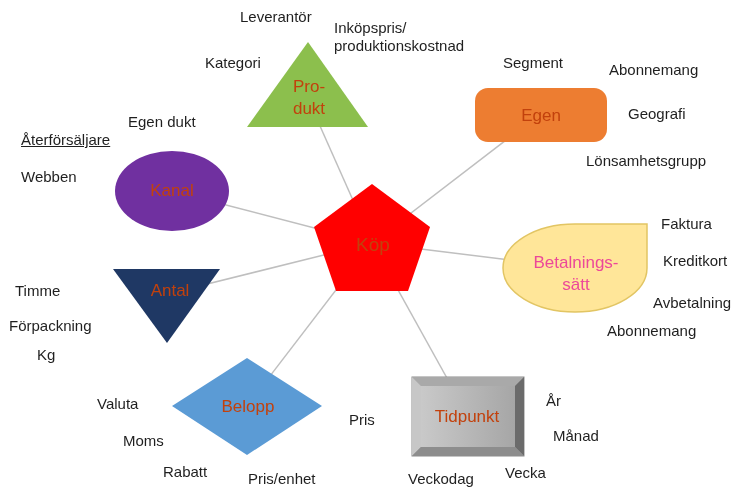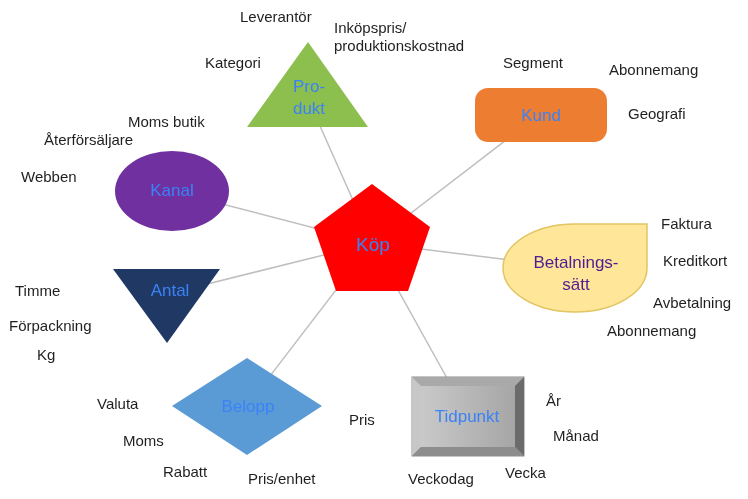--- a/index.html
+++ b/index.html
@@ -7,25 +7,25 @@
     position:relative;width:748px;height:499px;background:#ffffff;
     font-family:"Liberation Sans",sans-serif;overflow:hidden;
   }
   .stage svg{position:absolute;left:0;top:0;}
   .lbl{
     position:absolute;font-size:15px;color:#1f1f1f;
     white-space:nowrap;line-height:18px;
   }
   .node-lbl{
     position:absolute;transform:translate(-50%,-50%);
-    font-size:17px;line-height:22px;color:#3b82f6;
+    font-size:17px;line-height:22px;color:#c2410c;
     text-align:center;white-space:nowrap;
   }
   .node-lbl span{display:block;}
-  .node-lbl.dark{color:#4c1d95;}
+  .node-lbl.dark{color:#ec4899;}
   .node-lbl.big{font-size:19px;}
 </style>
 </head>
 <body>
 
 <div class="stage">
 
   <svg width="748" height="499" viewBox="0 0 748 499">
     <defs>
       <linearGradient id="bevelFace" x1="0" y1="0" x2="1" y2="0">
@@ -60,42 +60,43 @@
       <rect x="421" y="386" width="94" height="61" fill="url(#bevelFace)"></rect>
     </g>
 
     <polygon points="372,184 430,227 408,291 336,291 314,227" fill="#ff0000"></polygon>
   </svg>
 
   <div class="node-lbl" style="left:309px;top:98px;">
     <span>Pro-</span>
     <span>dukt</span>
   </div>
-  <div class="node-lbl" style="left:541px;top:116px;">Kund</div>
+  <div class="node-lbl" style="left:541px;top:116px;">Egen</div>
   <div class="node-lbl" style="left:172px;top:191px;">Kanal</div>
   <div class="node-lbl" style="left:170px;top:291px;">Antal</div>
   <div class="node-lbl" style="left:248px;top:407px;">Belopp</div>
   <div class="node-lbl" style="left:467px;top:417px;">Tidpunkt</div>
   <div class="node-lbl dark" style="left:576px;top:274px;">
     <span>Betalnings-</span>
     <span>sätt</span>
   </div>
   <div class="node-lbl big" style="left:373px;top:245px;">Köp</div>
 
   <div class="lbl" style="left:240px;top:8px;">Leverantör</div>
   <div class="lbl" style="left:334px;top:19px;">Inköpspris/</div>
   <div class="lbl" style="left:334px;top:37px;">produktionskostnad</div>
   <div class="lbl" style="left:205px;top:54px;">Kategori</div>
 
   <div class="lbl" style="left:503px;top:54px;">Segment</div>
   <div class="lbl" style="left:609px;top:61px;">Abonnemang</div>
   <div class="lbl" style="left:628px;top:105px;">Geografi</div>
+  <div class="lbl" style="left:586px;top:152px;">Lönsamhetsgrupp</div>
 
-  <div class="lbl" style="left:128px;top:113px;">Moms butik</div>
-  <div class="lbl" style="left:44px;top:131px;">Återförsäljare</div>
+  <div class="lbl" style="left:128px;top:113px;">Egen dukt</div>
+  <div class="lbl" style="left:21px;top:131px;text-decoration:underline;">Återförsäljare</div>
   <div class="lbl" style="left:21px;top:168px;">Webben</div>
 
   <div class="lbl" style="left:15px;top:282px;">Timme</div>
   <div class="lbl" style="left:9px;top:317px;">Förpackning</div>
   <div class="lbl" style="left:37px;top:346px;">Kg</div>
 
   <div class="lbl" style="left:97px;top:395px;">Valuta</div>
   <div class="lbl" style="left:123px;top:432px;">Moms</div>
   <div class="lbl" style="left:163px;top:463px;">Rabatt</div>
   <div class="lbl" style="left:248px;top:470px;">Pris/enhet</div>

